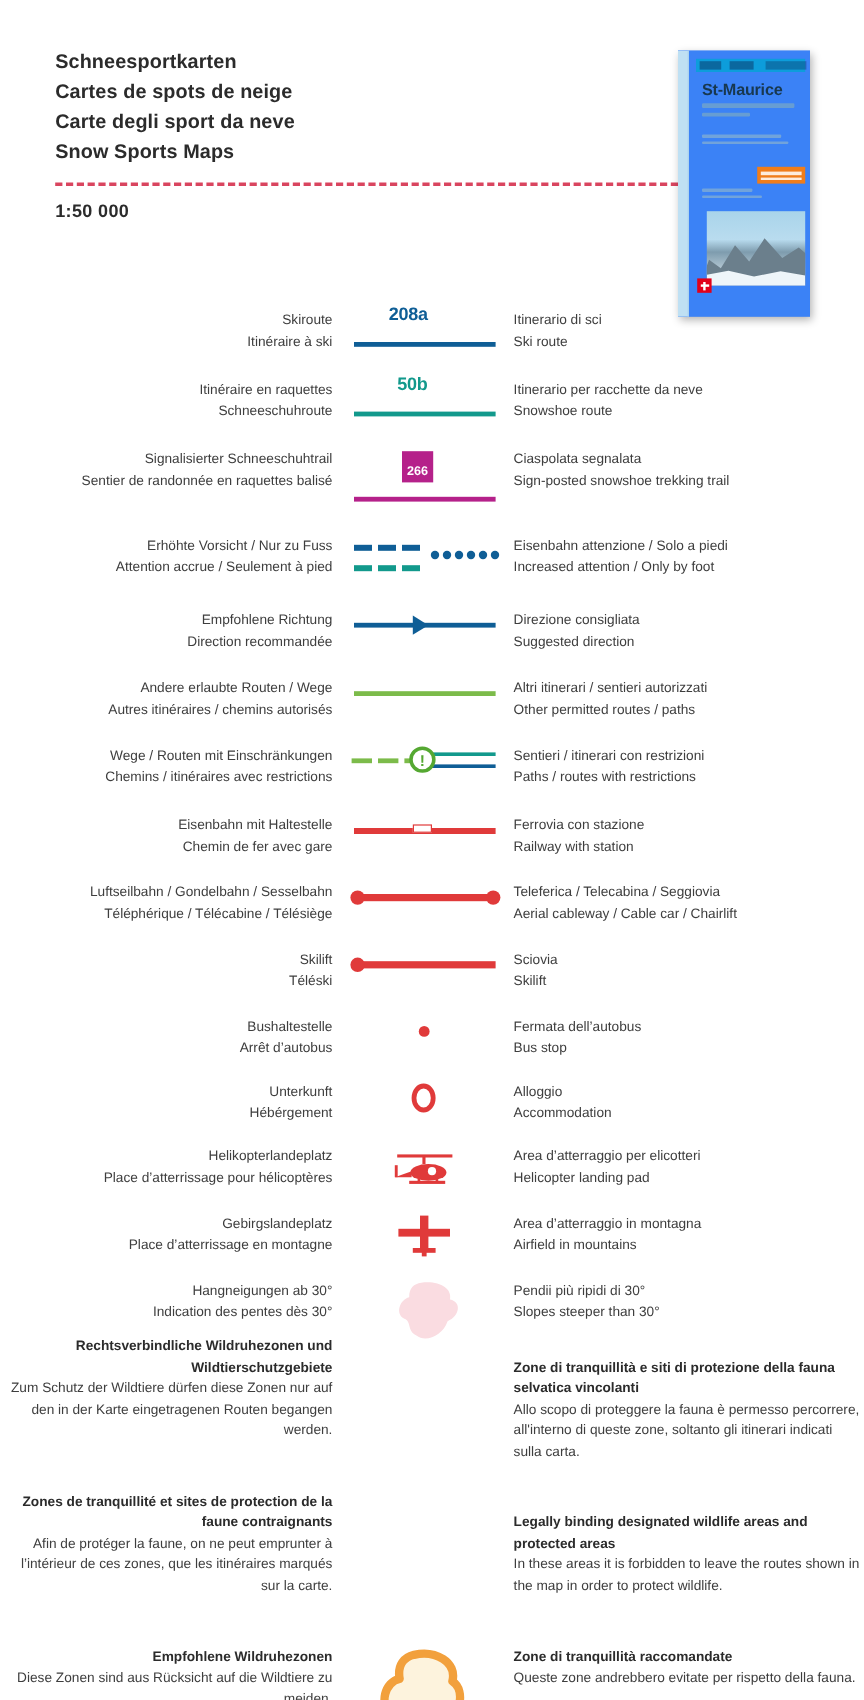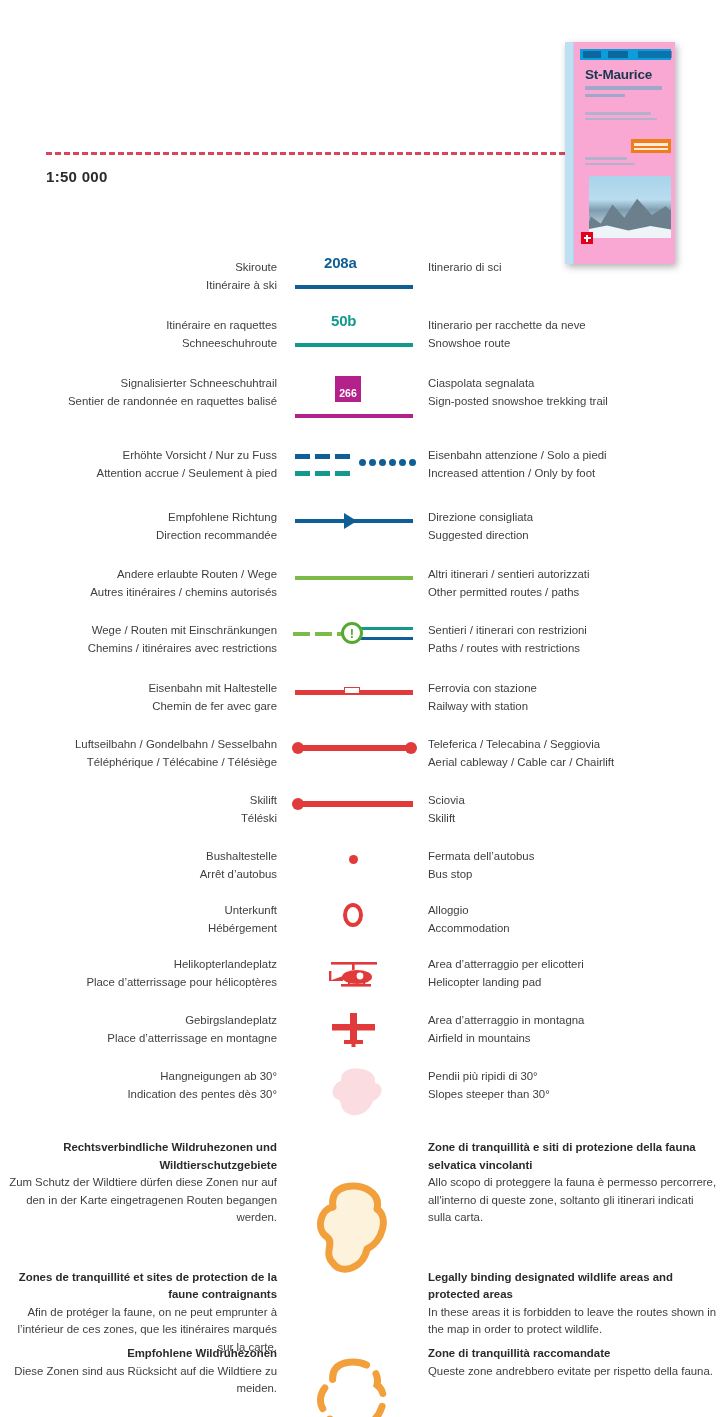--- a/index.html
+++ b/index.html
@@ -23,21 +23,21 @@
     border-top: 3px dashed #d9455f;
   }
   .scale {
     position: absolute; left: 46px; top: 168px;
     font-size: 15px; font-weight: bold; color: #2b2b2b; letter-spacing: .3px;
   }
 
   
   .cover {
     position: absolute; left: 565px; top: 42px; width: 110px; height: 222px;
-    background: #f9a8d4;
+    background: #3b82f6;
     box-shadow: 2px 3px 7px rgba(0,0,0,.30);
     overflow: hidden;
   }
   .cover .spine { position: absolute; left: 0; top: 0; width: 9px; height: 100%;
     background: #bfe0f3; border-right: 1px solid #aed5ee; }
   .cover .topbar { position: absolute; left: 15px; top: 7px; right: 4px; height: 11px;
     background: #0d9ddb; }
   .cover .topbar .seg { position: absolute; top: 2px; height: 7px; background: #0b3c6d; opacity: .55; }
   .cover .topbar .s1 { left: 3px; width: 18px; }
   .cover .topbar .s2 { left: 28px; width: 20px; }
@@ -106,32 +106,38 @@
     font-size: 13px; font-weight: bold; text-align: center; line-height: 17px; }
 
   .railstation { position: absolute; width: 16px; height: 7px; background: #fff; border: 1.5px solid #e03a3a; }
   .knob { position: absolute; width: 12px; height: 12px; border-radius: 50%; background: #e03a3a; }
 
   .busdot { position: absolute; width: 9px; height: 9px; border-radius: 50%; background: #e03a3a; }
   .accom { position: absolute; width: 20px; height: 24px; border-radius: 50%;
     border: 4.5px solid #e03a3a; }
 
   
-  .zone { position: relative; width: 720px; display: flex; align-items: flex-start; }
+  .zone { position: relative; width: 720px; display: flex; align-items: flex-end; }
   .zone .left { width: 287px; padding-right: 10px; text-align: right; font-size: 11.4px; line-height: 17.5px; }
   .zone .right { flex: 1; padding-left: 8px; font-size: 11.4px; line-height: 17.5px; }
   .zone .sym { width: 133px; flex: 0 0 133px; position: relative; }
   .zone p { margin-bottom: 12px; }
   .zone p:last-child { margin-bottom: 0; margin-top: 42px; }
 </style>
 </head>
 <body>
 
 <div class="page">
 
+  <div class="header">
+    <h1>Schneesportkarten</h1>
+    <h1>Cartes de spots de neige</h1>
+    <h1>Carte degli sport da neve</h1>
+    <h1>Snow Sports Maps</h1>
+  </div>
   <div class="rule"></div>
   <div class="scale">1:50 000</div>
 
   <div class="cover">
     <div class="spine"></div>
     <div class="topbar">
       <span class="seg s1"></span>
       <span class="seg s2"></span>
       <span class="seg s3"></span>
     </div>
@@ -169,20 +175,21 @@
       <div class="left">
         <div>Skiroute</div>
         <div>Itinéraire à ski</div>
       </div>
       <div class="sym">
         <span class="num" style="left:37px;top:-4px;color:#0f5e96">208a</span>
         <span class="ln-sol" style="left:8px;top:27px;width:118px;background:#0f5e96"></span>
       </div>
       <div class="right">
         <div>Itinerario di sci</div>
+        <div>Ski route</div>
       </div>
     </div>
 
     <div class="row" style="height:58px">
       <div class="left">
         <div>Itinéraire en raquettes</div>
         <div>Schneeschuhroute</div>
       </div>
       <div class="sym">
         <span class="num" style="left:44px;top:-4px;color:#12998c">50b</span>

